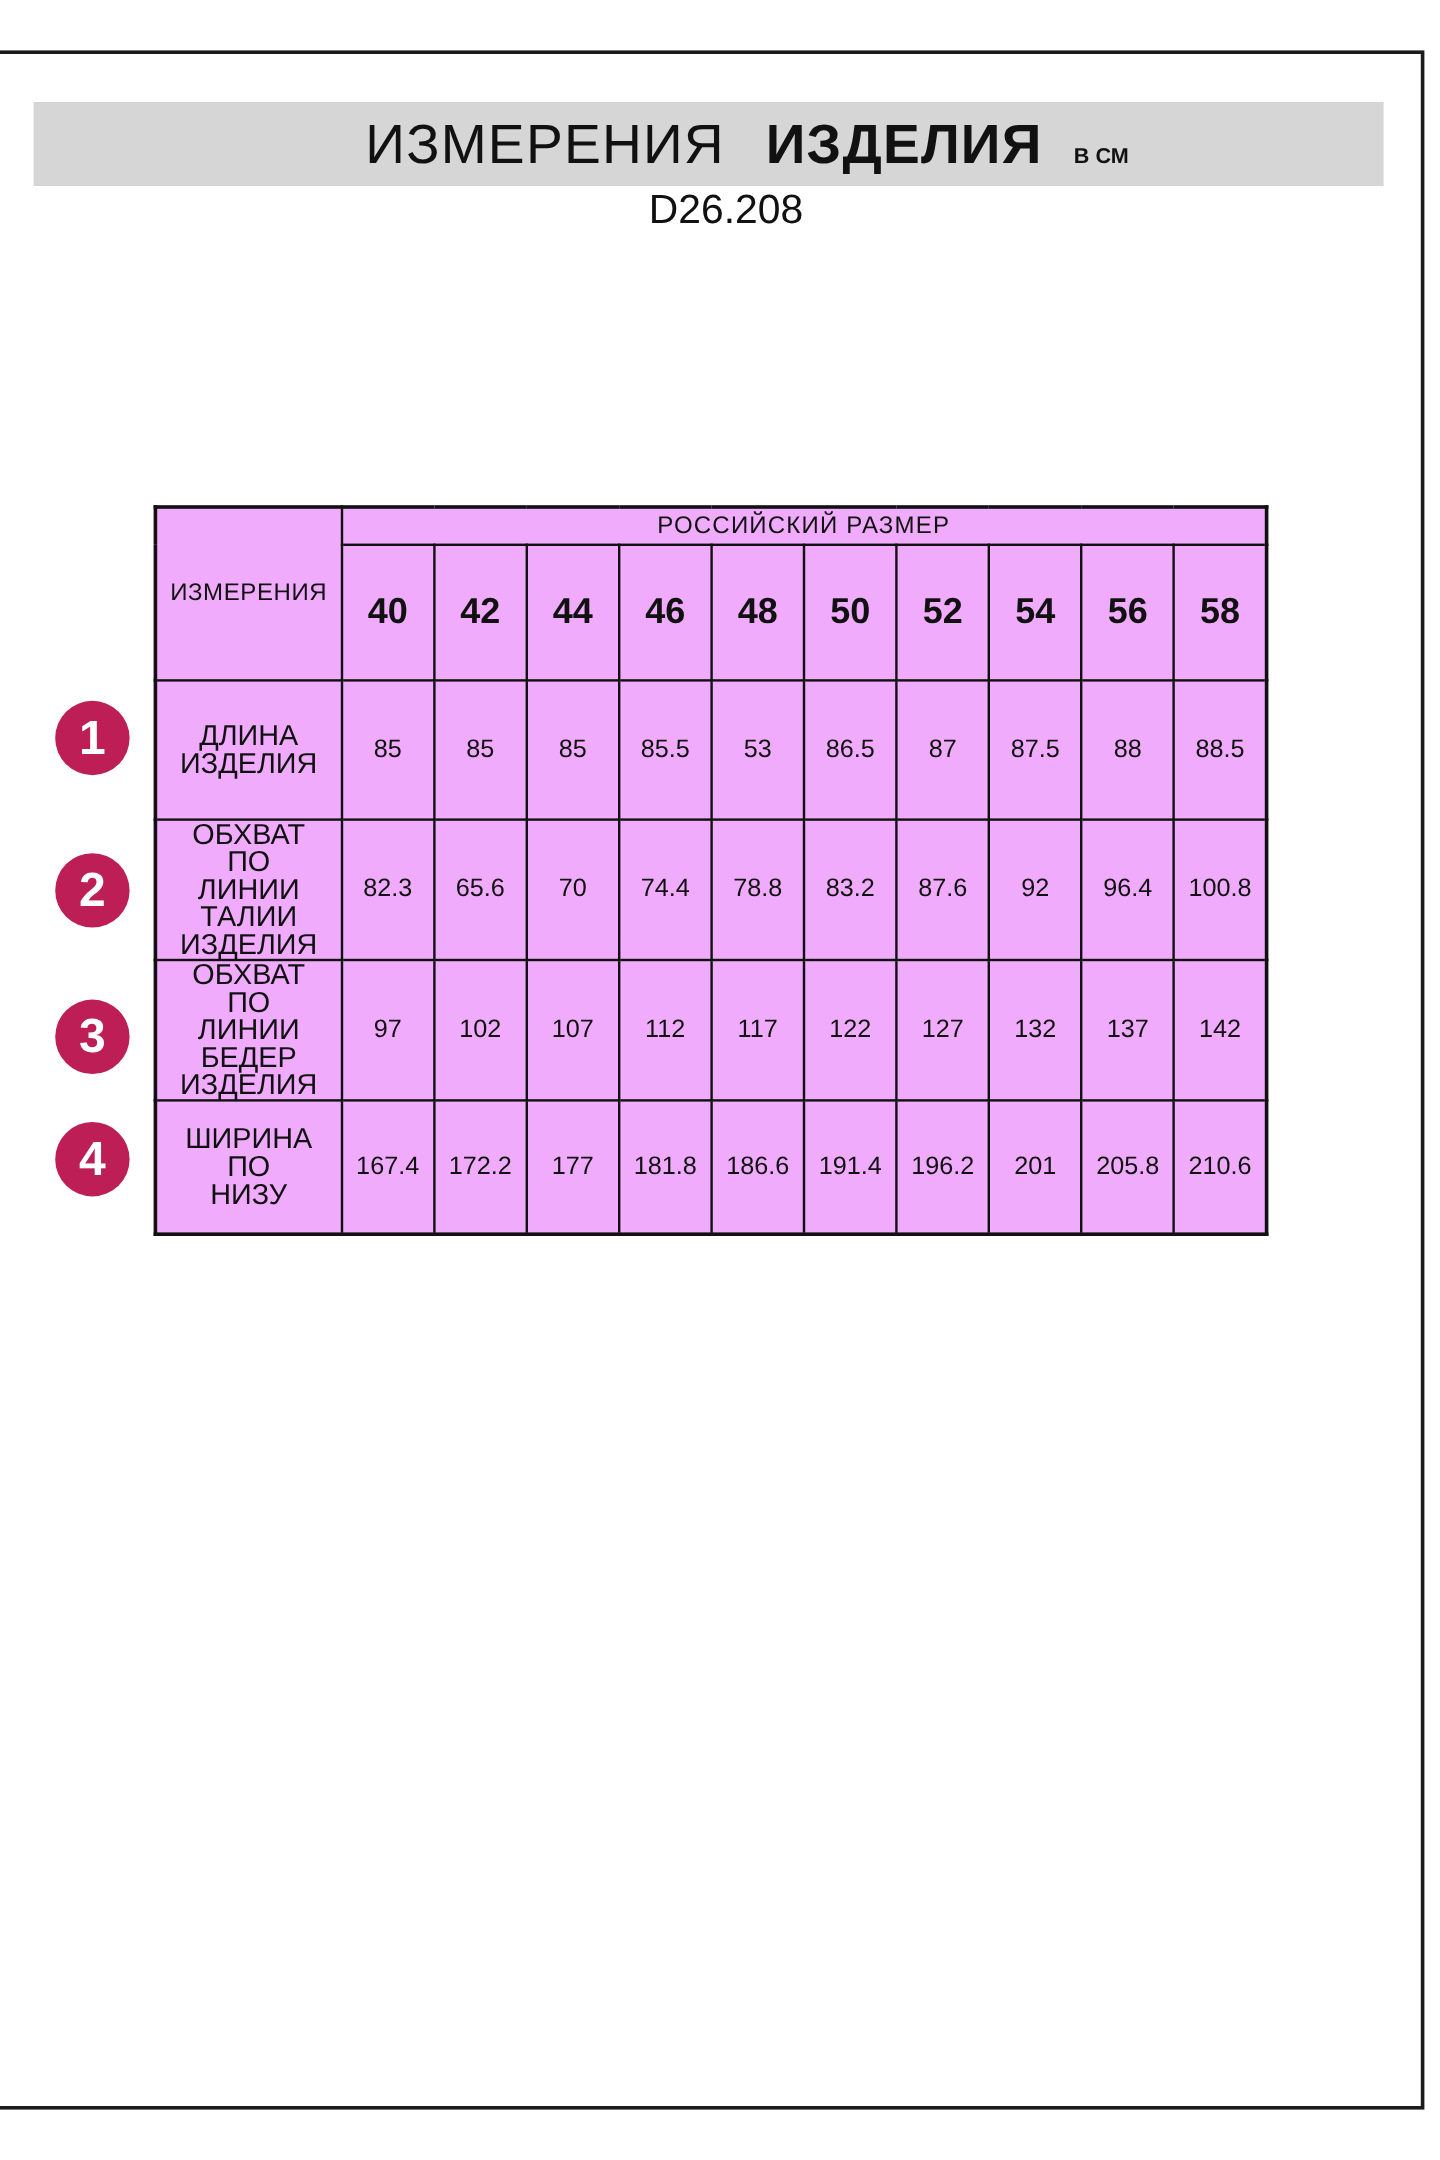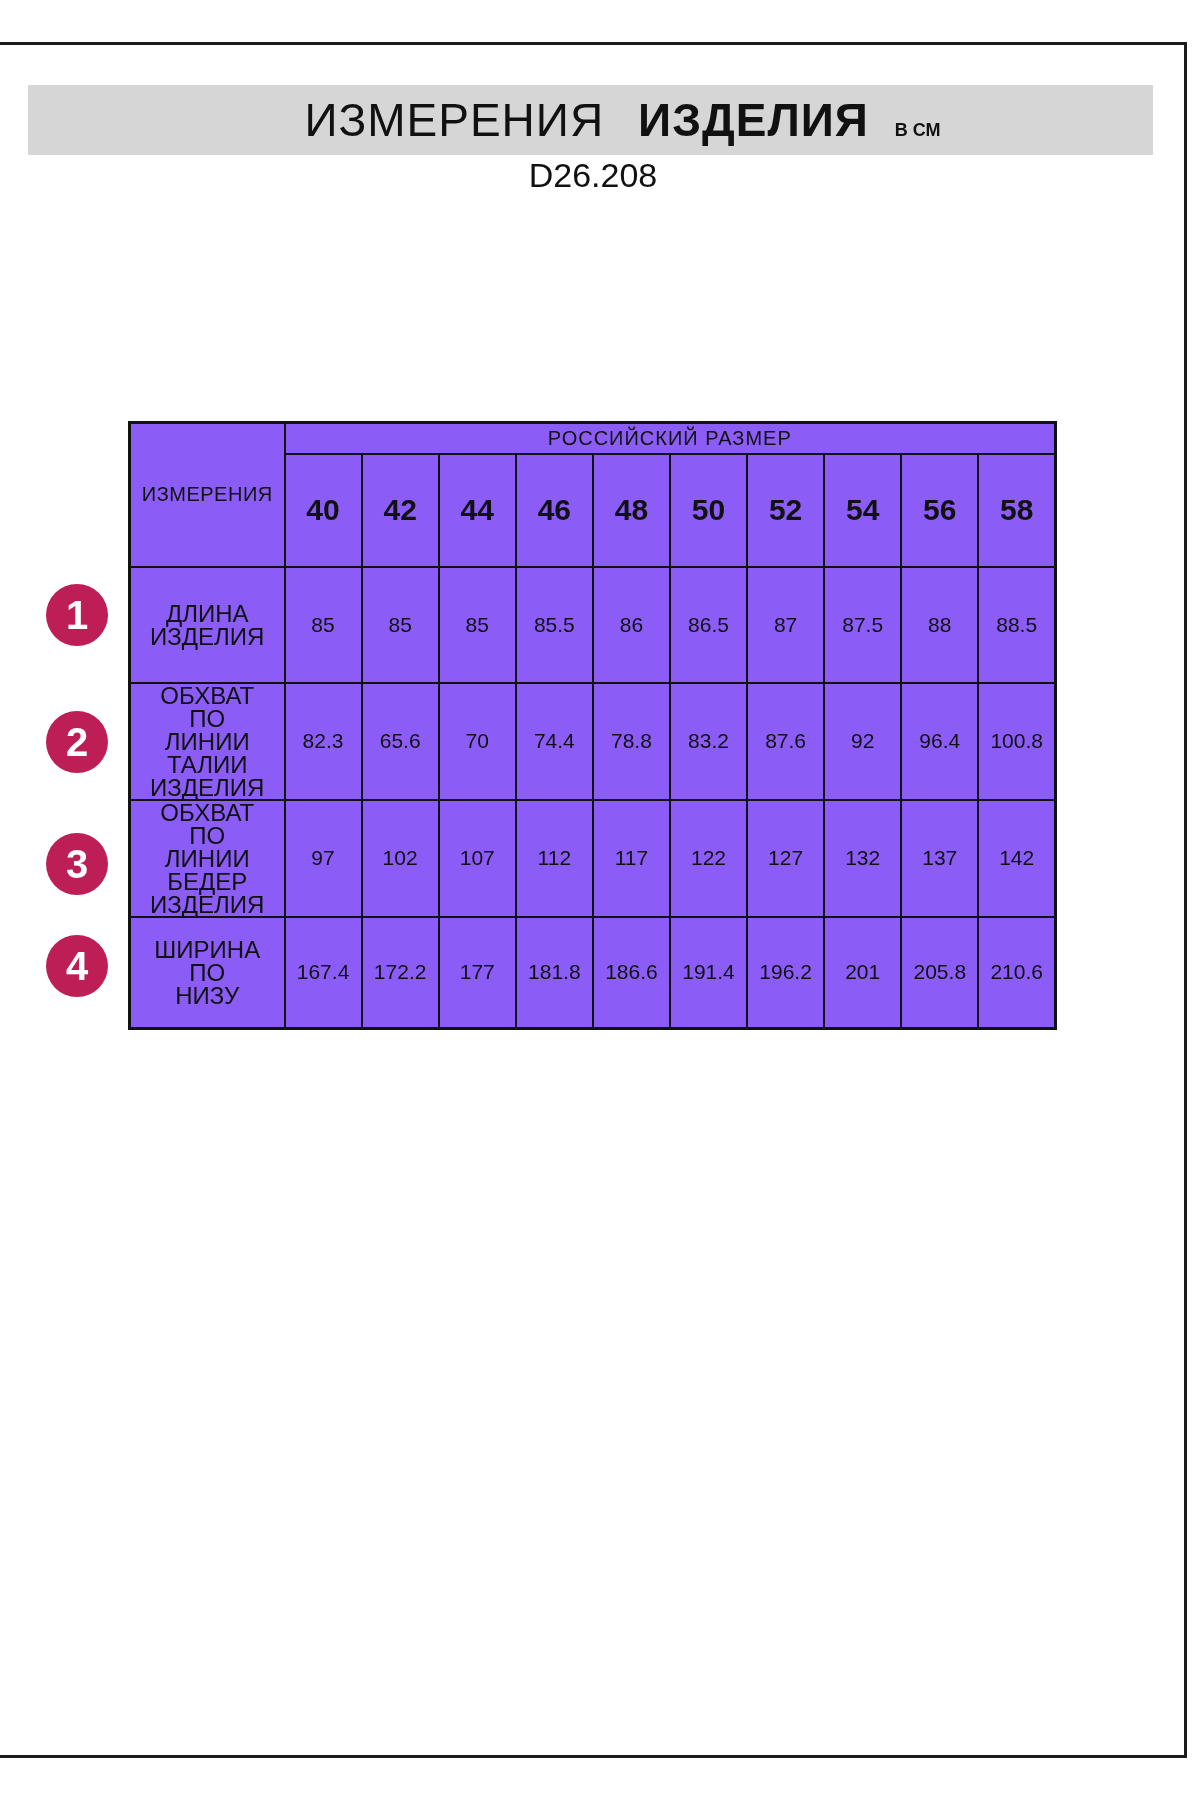--- a/index.html
+++ b/index.html
@@ -54,21 +54,21 @@
     line-height: 70px;
   }
   .header-bar .t3 {
     font-size: 18px;
     font-weight: 700;
     margin-left: 26px;
     line-height: 70px;
   }
   .product-code {
     position: absolute;
-    left: 0;
+    left: 12px;
     top: 156px;
     width: 1186px;
     text-align: center;
     font-size: 34px;
     font-weight: 400;
   }
   .subtitle {
     position: absolute;
     left: 0;
     top: 206px;
@@ -86,21 +86,21 @@
     width: 929px;
     border-collapse: collapse;
     table-layout: fixed;
     border: 3px solid #111;
   }
   .size-table th, .size-table td {
     border: 2px solid #111;
     text-align: center;
     vertical-align: middle;
     padding: 0;
-    background: #8b5cf6;
+    background: #f0abfc;
   }
   .size-table col.label-col { width: 155px; }
   .size-table thead tr.group-row { height: 31px; }
   .size-table thead tr.sizes-row { height: 113px; }
   .size-table tbody tr:nth-child(1) { height: 116px; }
   .size-table tbody tr:nth-child(2) { height: 117px; }
   .size-table tbody tr:nth-child(3) { height: 117px; }
   .size-table tbody tr:nth-child(4) { height: 112px; }
   th.meas-header {
     font-size: 20px;
@@ -195,21 +195,21 @@
         </tr>
     </thead>
     <tbody id="table-body">
         <tr>
           <td class="row-label">ДЛИНА
 ИЗДЕЛИЯ</td>
           <td class="value-cell">85</td>
           <td class="value-cell">85</td>
           <td class="value-cell">85</td>
           <td class="value-cell">85.5</td>
-          <td class="value-cell">86</td>
+          <td class="value-cell">53</td>
           <td class="value-cell">86.5</td>
           <td class="value-cell">87</td>
           <td class="value-cell">87.5</td>
           <td class="value-cell">88</td>
           <td class="value-cell">88.5</td>
         </tr>
         <tr>
           <td class="row-label">ОБХВАТ ПО
 ЛИНИИ
 ТАЛИИ

